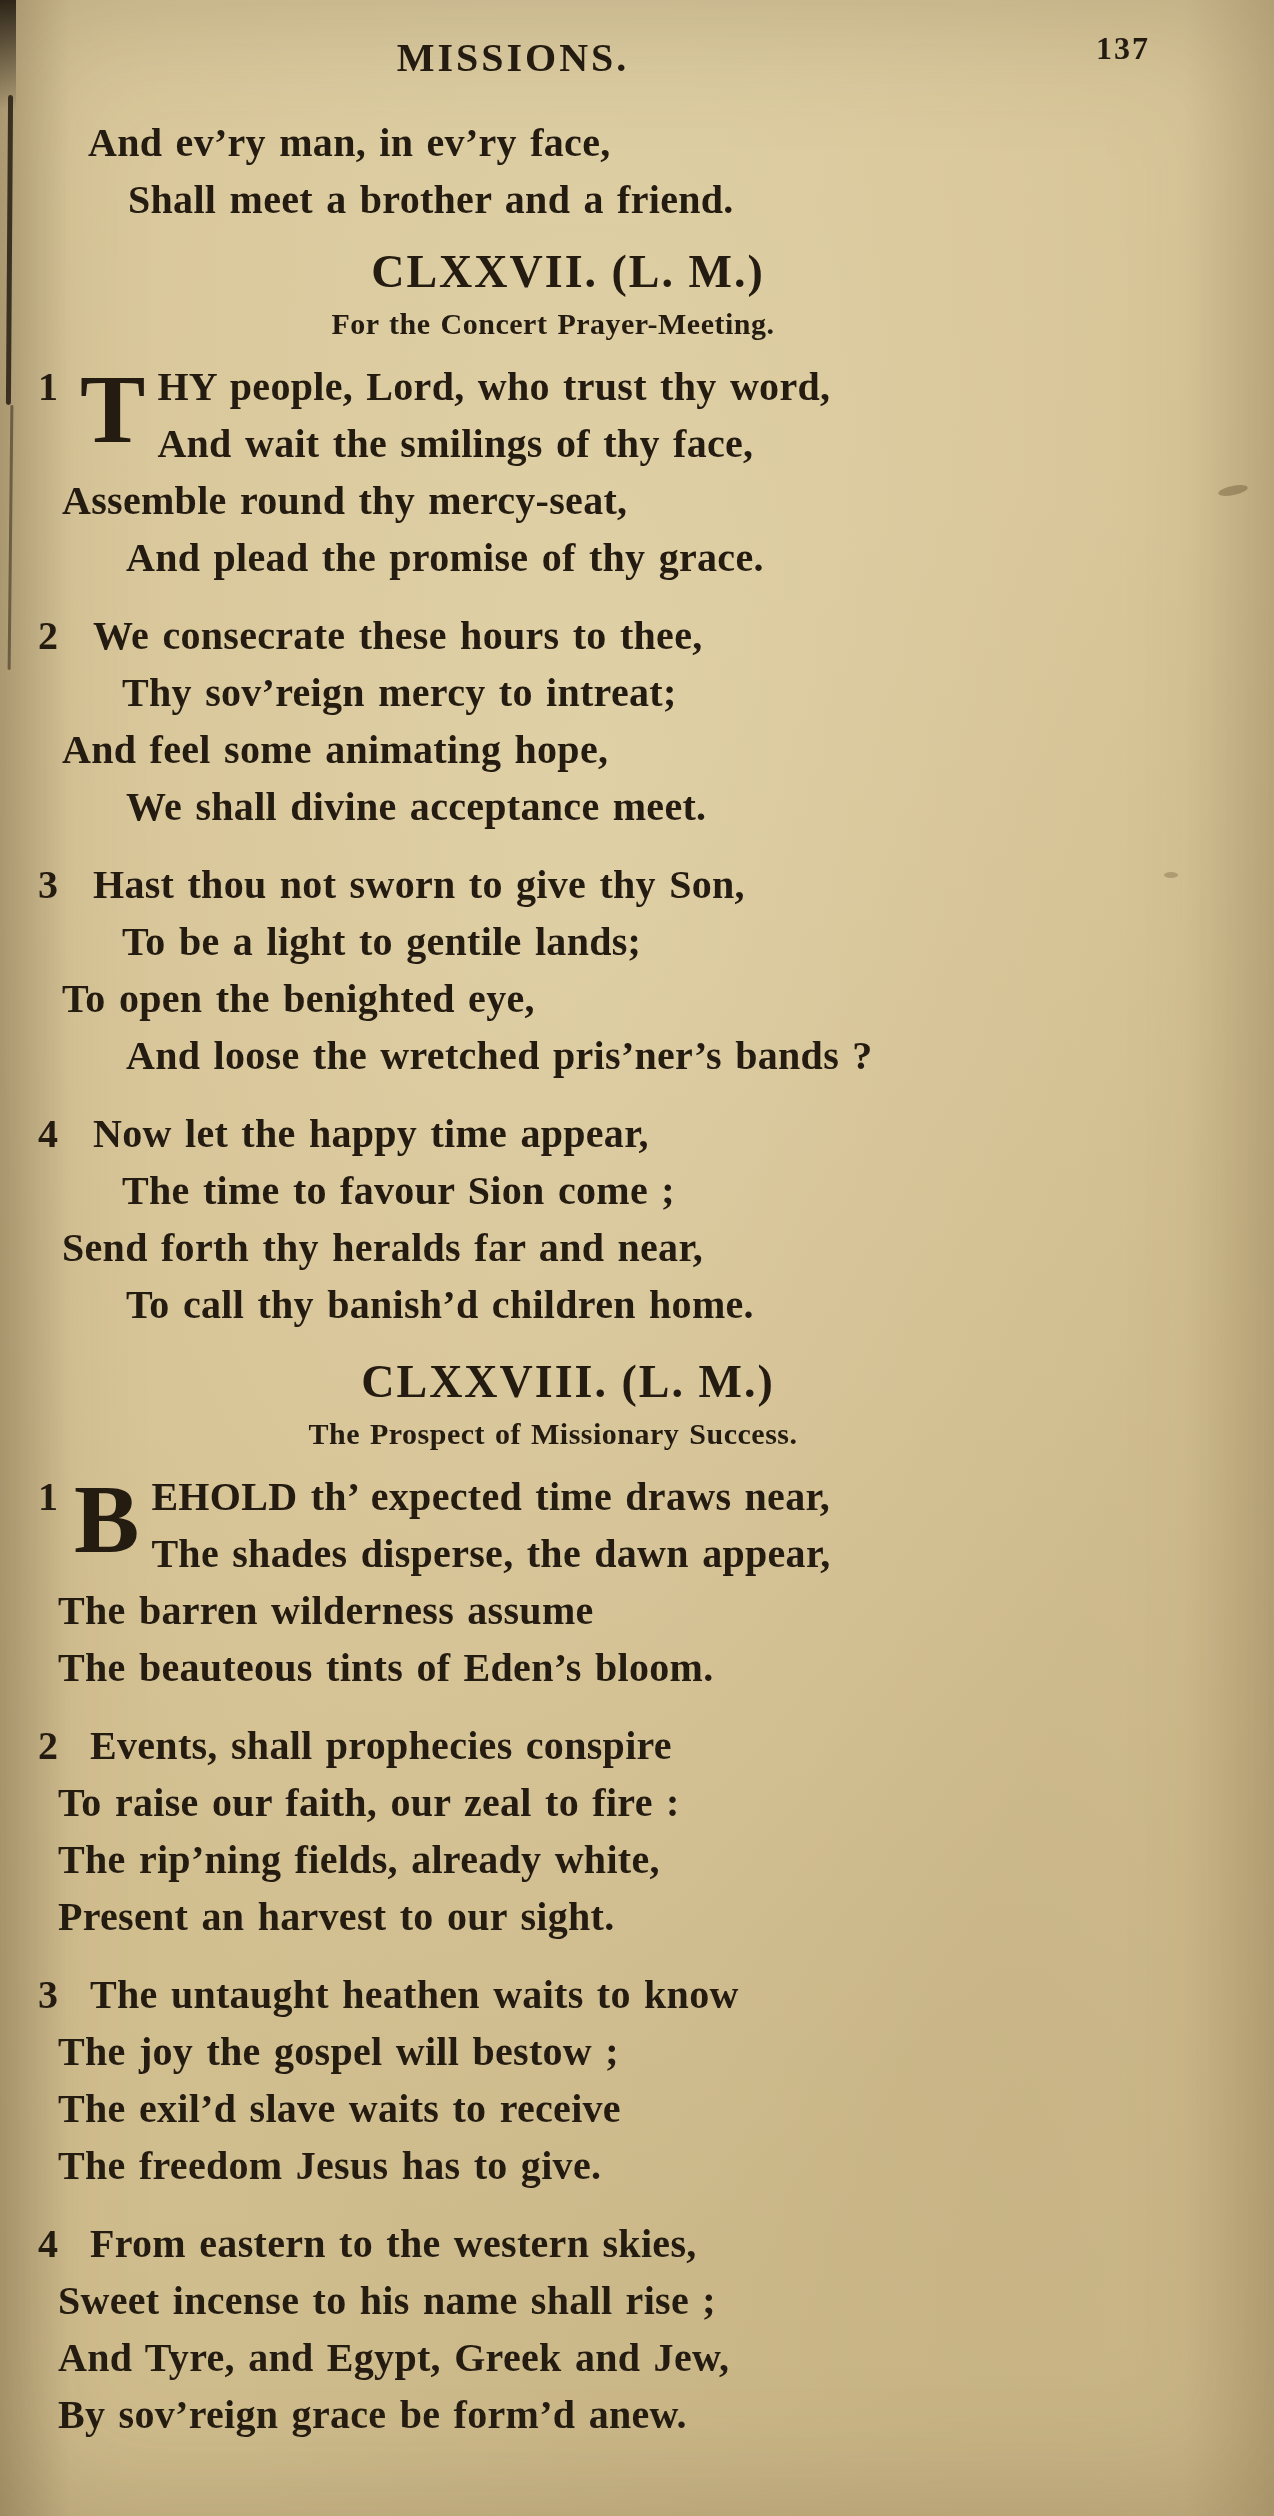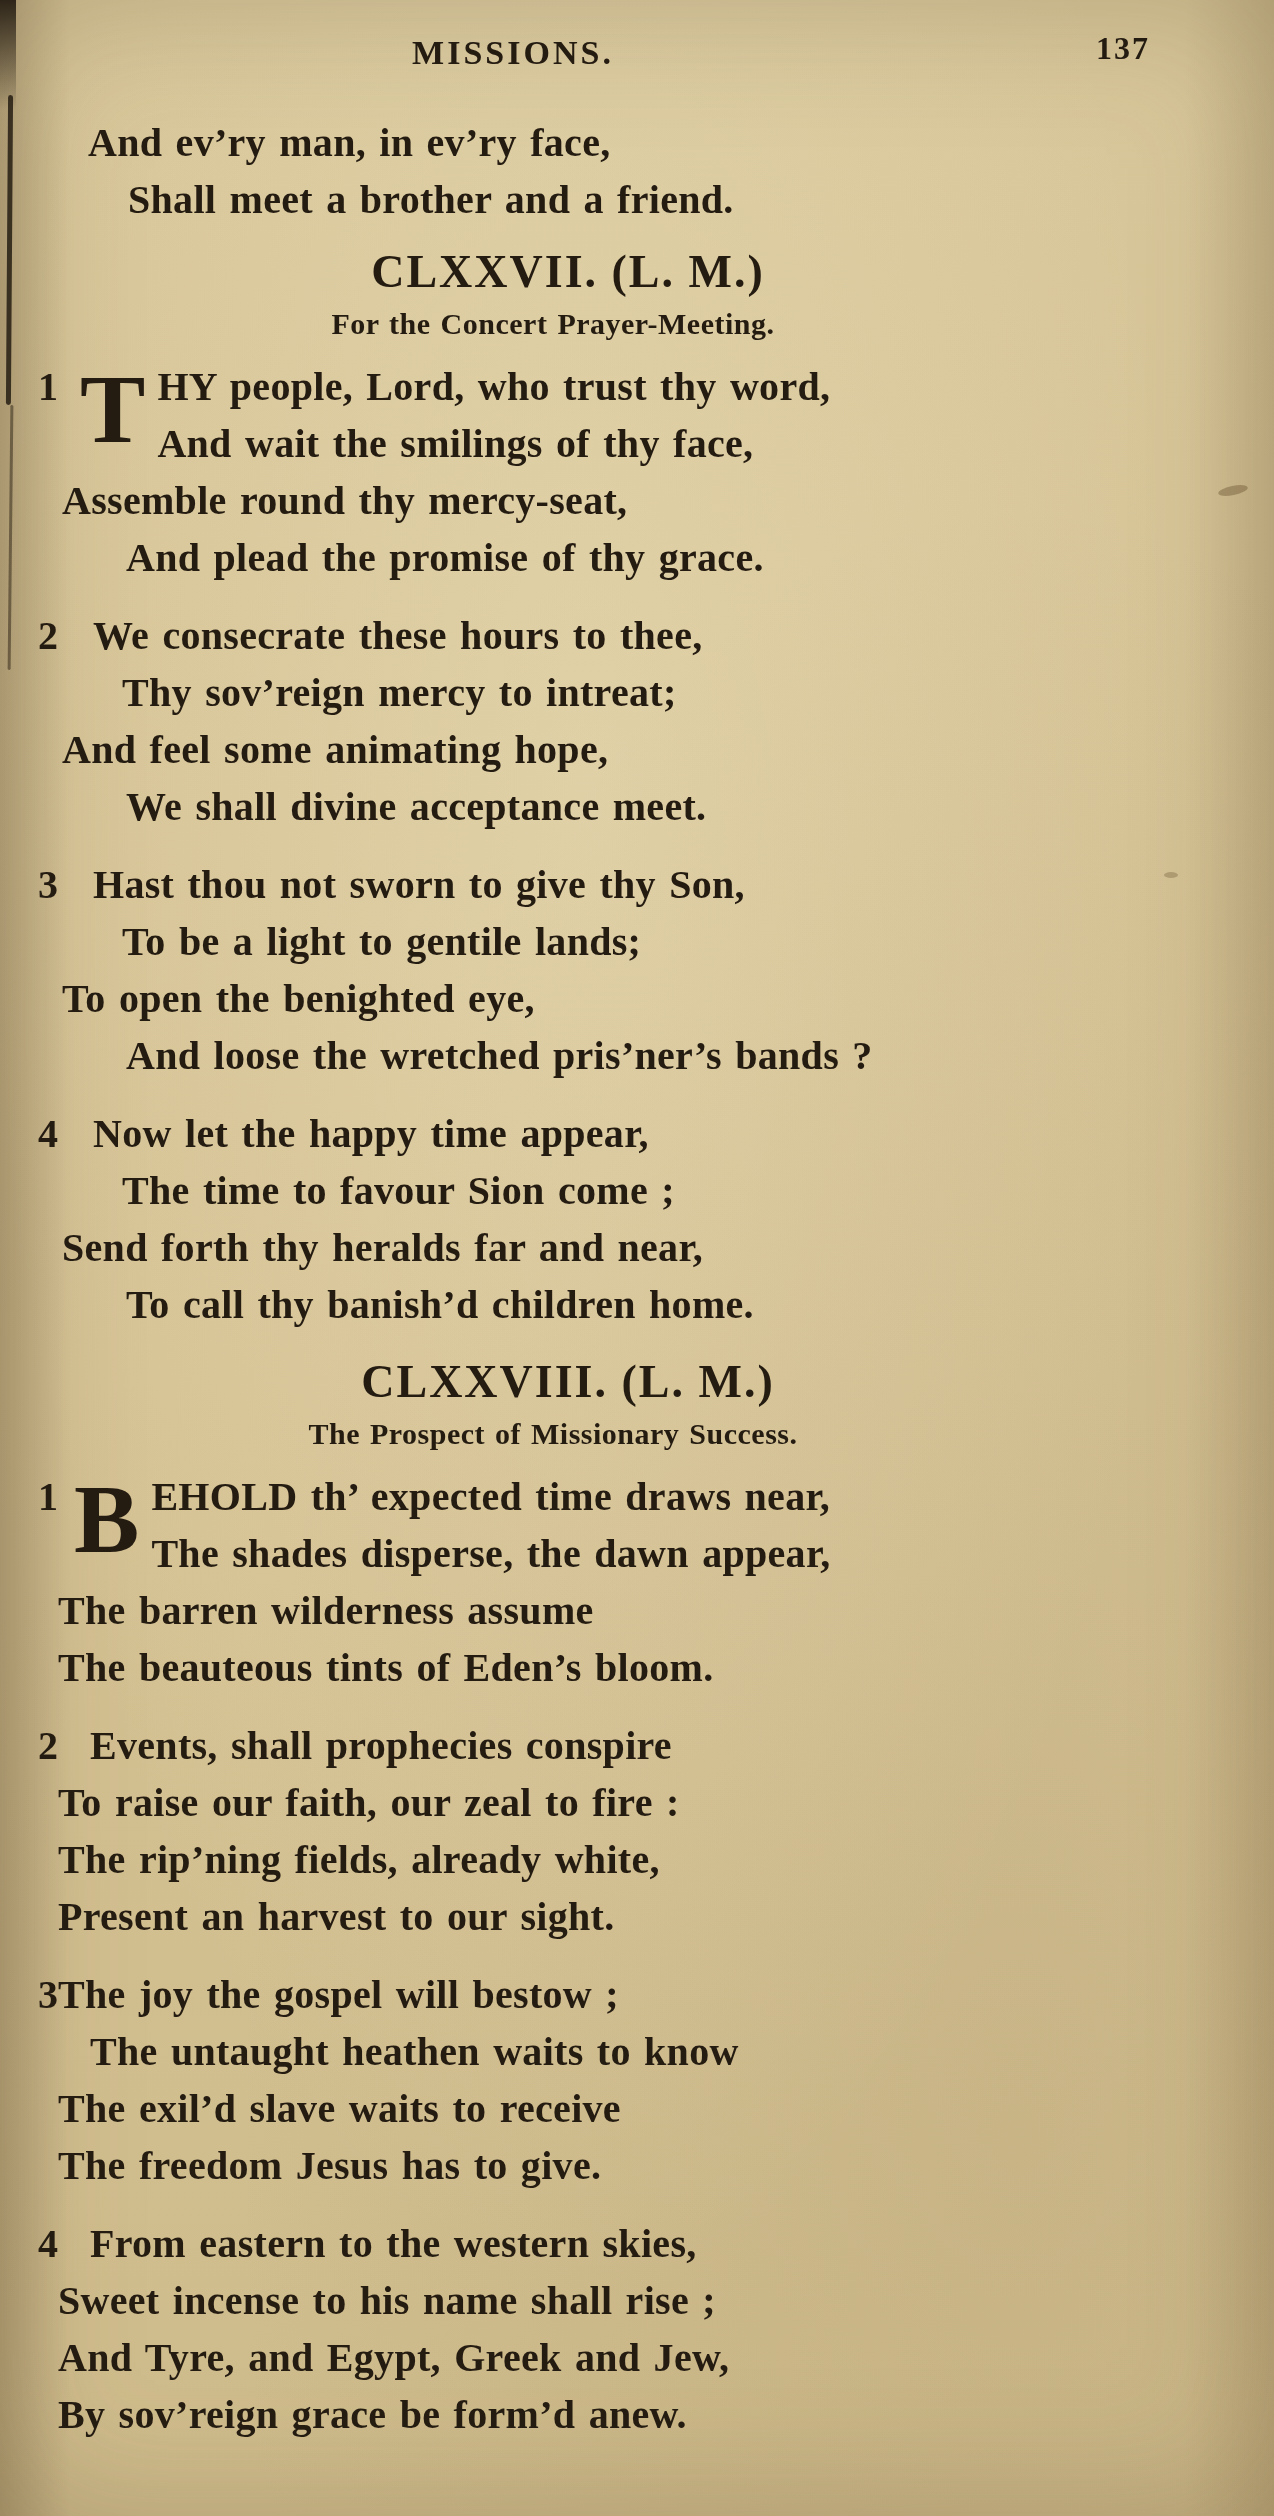--- a/index.html
+++ b/index.html
@@ -42,21 +42,21 @@
     position: relative;
     box-sizing: border-box;
     padding: 34px 0 0 38px;
     width: 1158px;
   }
 
   
   .page-header { position: relative; height: 62px; margin-bottom: 18px; }
   .running-title {
     position: absolute; left: 0; right: 170px; text-align: center;
-    font-size: 34px; letter-spacing: 3px;
+    font-size: 40px; letter-spacing: 3px;
   }
   .page-number { position: absolute; right: 8px; top: -4px; font-size: 32px; letter-spacing: 2px; }
 
   
   .line {
     font-size: 40px;
     line-height: 57px;
     letter-spacing: 0.3px;
     word-spacing: 3px;
     white-space: nowrap;
@@ -192,22 +192,22 @@
       <div class="verse">
         <span class="vnum">2</span>
         <div class="line h2-l1">Events, shall prophecies conspire</div>
         <div class="line h2-l">To raise our faith, our zeal to fire :</div>
         <div class="line h2-l">The rip’ning fields, already white,</div>
         <div class="line h2-l">Present an harvest to our sight.</div>
       </div>
 
       <div class="verse">
         <span class="vnum">3</span>
+        <div class="line h2-l1">The untaught heathen waits to know</div>
         <div class="line h2-l">The joy the gospel will bestow ;</div>
-        <div class="line h2-l1">The untaught heathen waits to know</div>
         <div class="line h2-l">The exil’d slave waits to receive</div>
         <div class="line h2-l">The freedom Jesus has to give.</div>
       </div>
 
       <div class="verse">
         <span class="vnum">4</span>
         <div class="line h2-l1">From eastern to the western skies,</div>
         <div class="line h2-l">Sweet incense to his name shall rise ;</div>
         <div class="line h2-l">And Tyre, and Egypt, Greek and Jew,</div>
         <div class="line h2-l">By sov’reign grace be form’d anew.</div>

